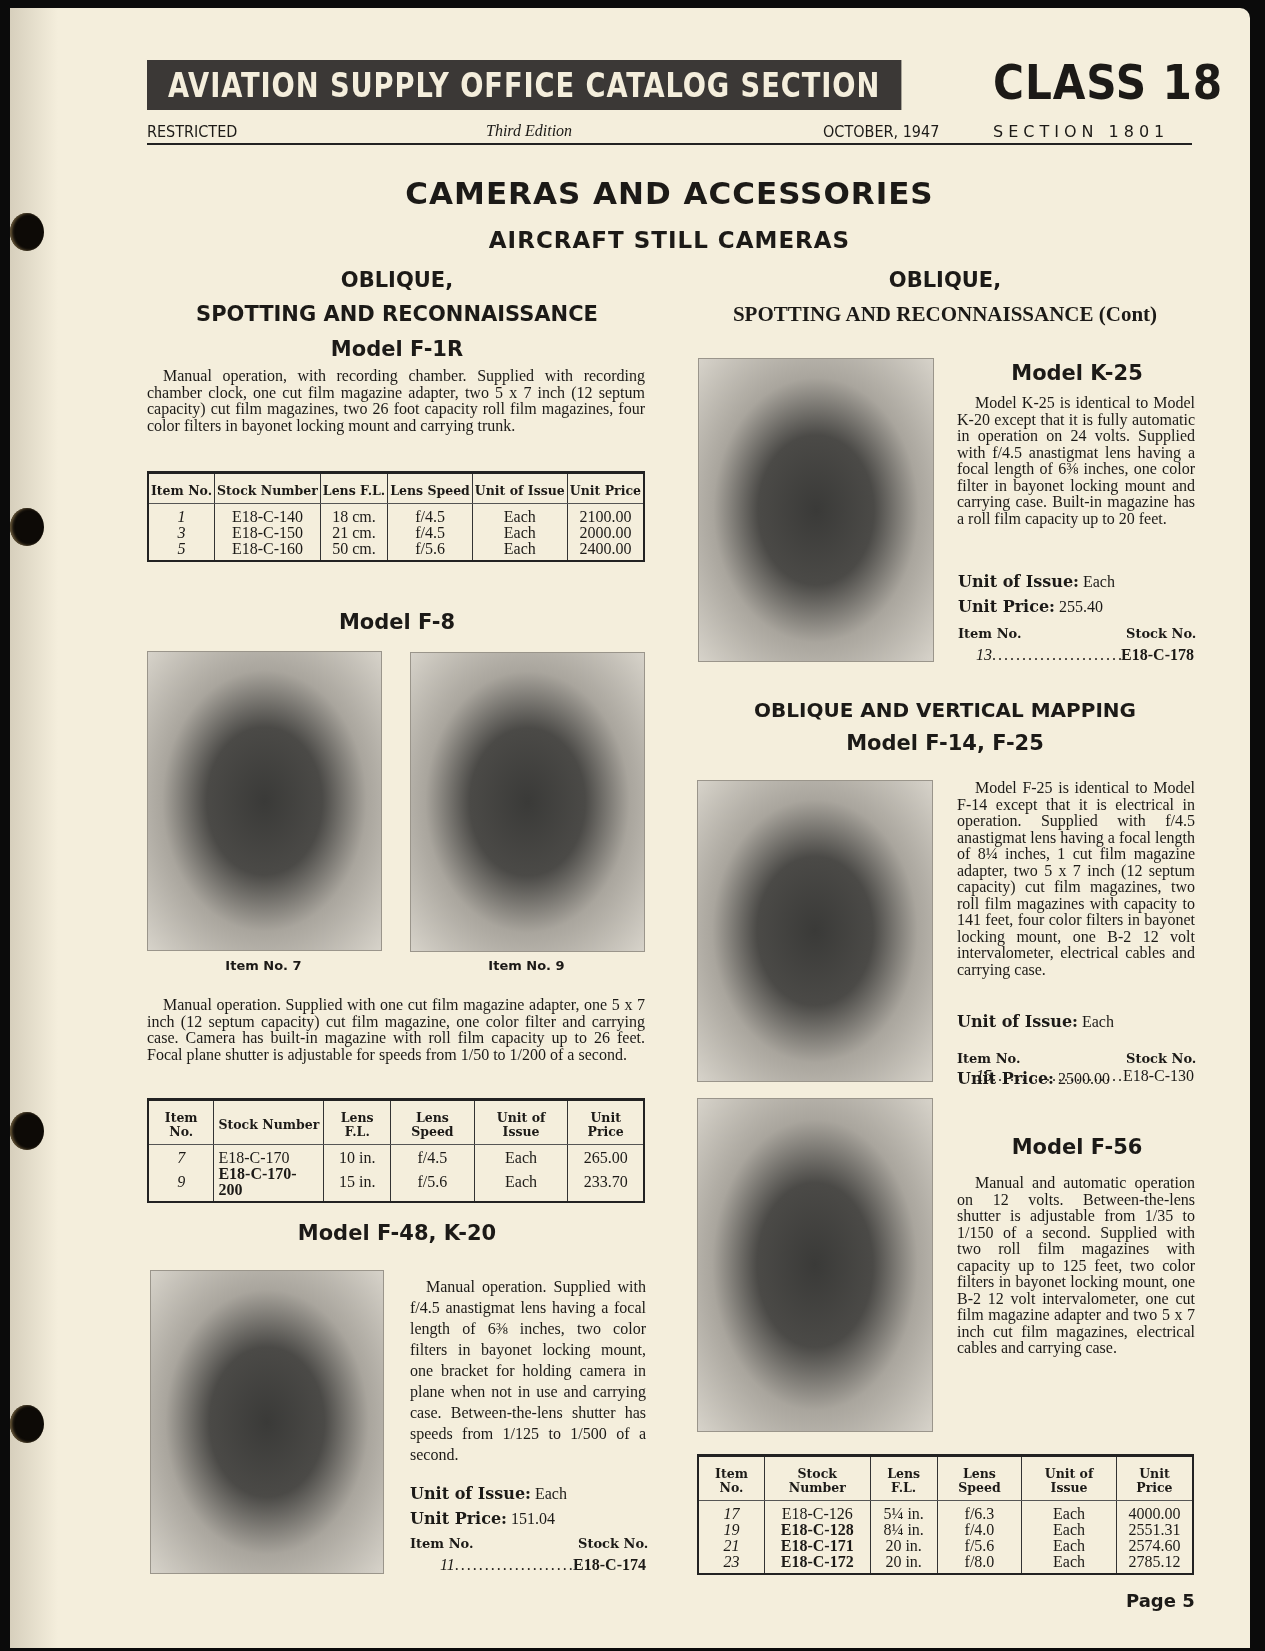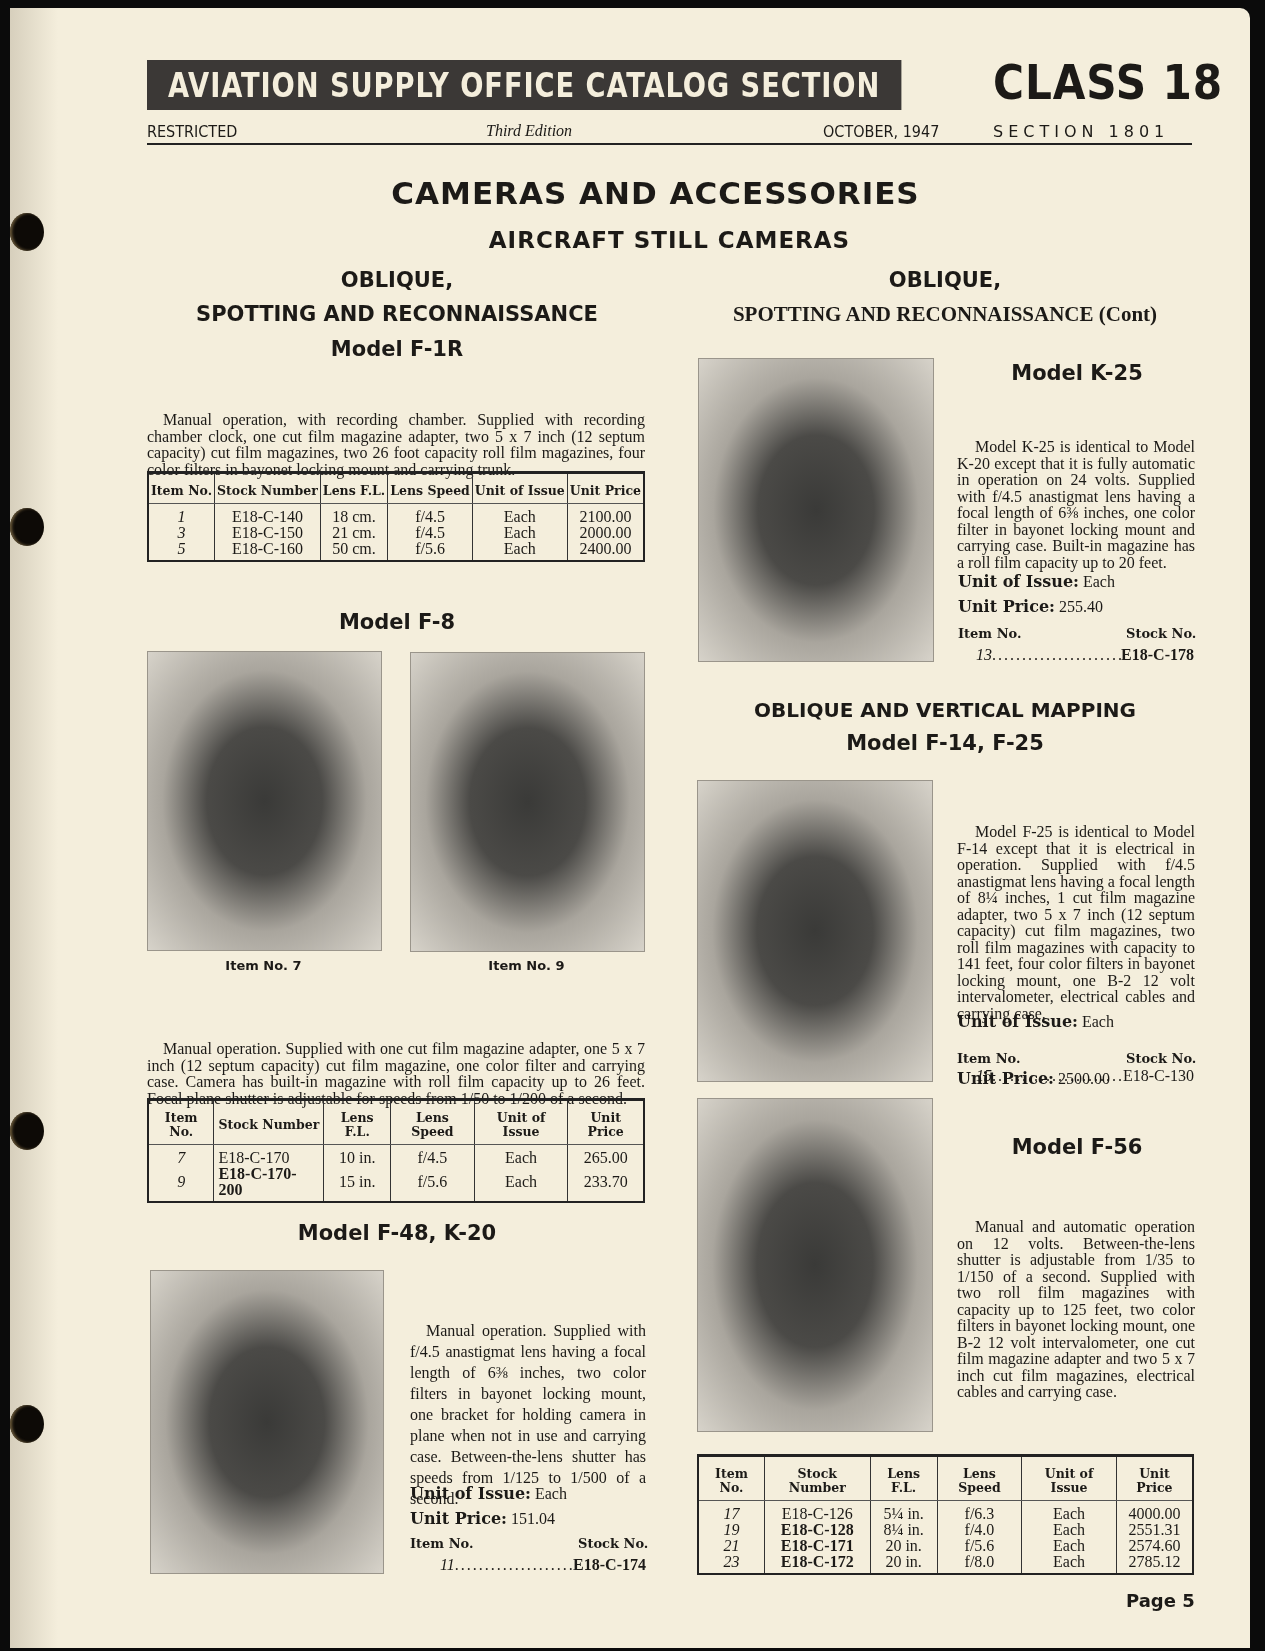--- a/index.html
+++ b/index.html
@@ -28,25 +28,25 @@
     left:147px; top:60px; width:820px; height:50px; background:#3b3836;
     color:#f4eedc; font-family:"DejaVu Sans Condensed","DejaVu Sans", sans-serif;
     font-weight:bold; font-size:33px; letter-spacing:1px;
     display:flex; align-items:center; justify-content:center;
     transform:scaleX(0.92); transform-origin:left center;
   }
   .class-title { left:993px; top:54px; font-size:48px; letter-spacing:1px; transform:scaleX(0.88); transform-origin:left top; }
   .subhdr { top:122px; font-size:16px; }
   .rule { left:147px; top:143px; width:1045px; height:2px; background:#222; }
   .center { text-align:center; }
-  .h1 { left:133px; width:1045px; top:175px; font-size:31px; letter-spacing:1px; }
+  .h1 { left:147px; width:1045px; top:175px; font-size:31px; letter-spacing:1px; }
   .h2 { left:147px; width:1045px; top:227px; font-size:23px; letter-spacing:1px; }
   .col-h { font-size:21px; }
   .model { font-size:21px; }
-  .body { font-size:16px; line-height:16.5px; text-align:justify;margin-top:44px; }
+  .body { font-size:16px; line-height:16.5px; text-align:justify; }
   .photo {
     position:absolute; background:
       radial-gradient(ellipse at 50% 50%, #3a3a38 0%, #4b4a47 35%, #a9a59d 62%, #d7d3ca 100%);
     border:1px solid #9a958b;
   }
   table.spec { border-collapse:collapse; font-size:16px; }
   table.spec { border-top:3px solid #222; border-bottom:2px solid #222; border-left:2px solid #222; border-right:2px solid #222; }
   table.spec th { font-family:"DejaVu Serif", serif; font-size:12.5px; font-weight:bold; line-height:14px; padding:10px 2px 5px; border-left:1px solid #333; border-bottom:1px solid #555; }
   table.spec td { line-height:16px; padding:0 4px; border-left:1px solid #333; text-align:center; }
   table.spec tr.first td { padding-top:5px; }

